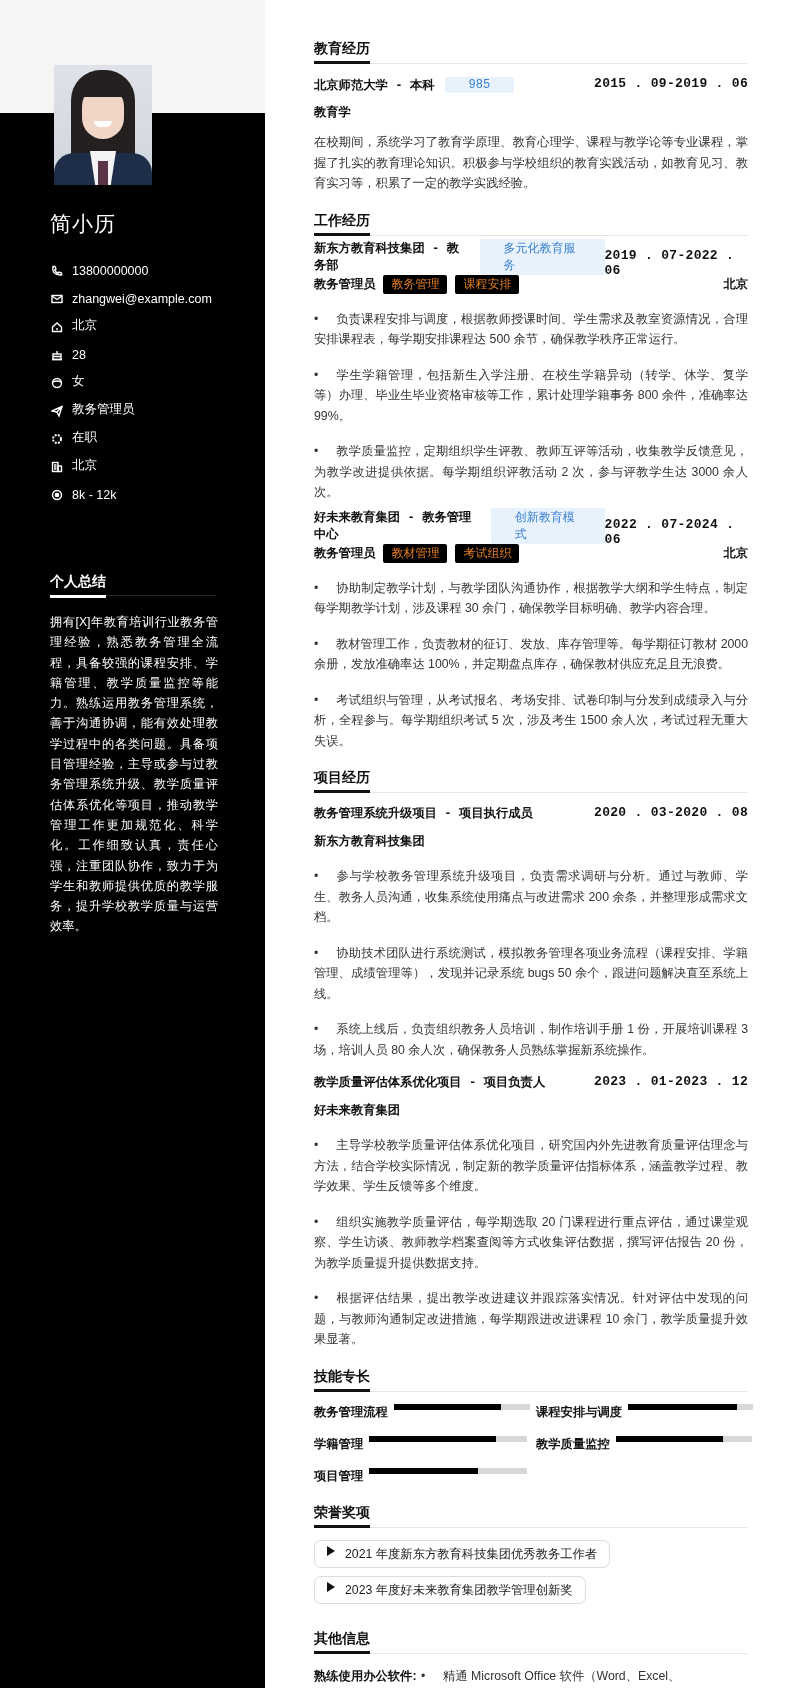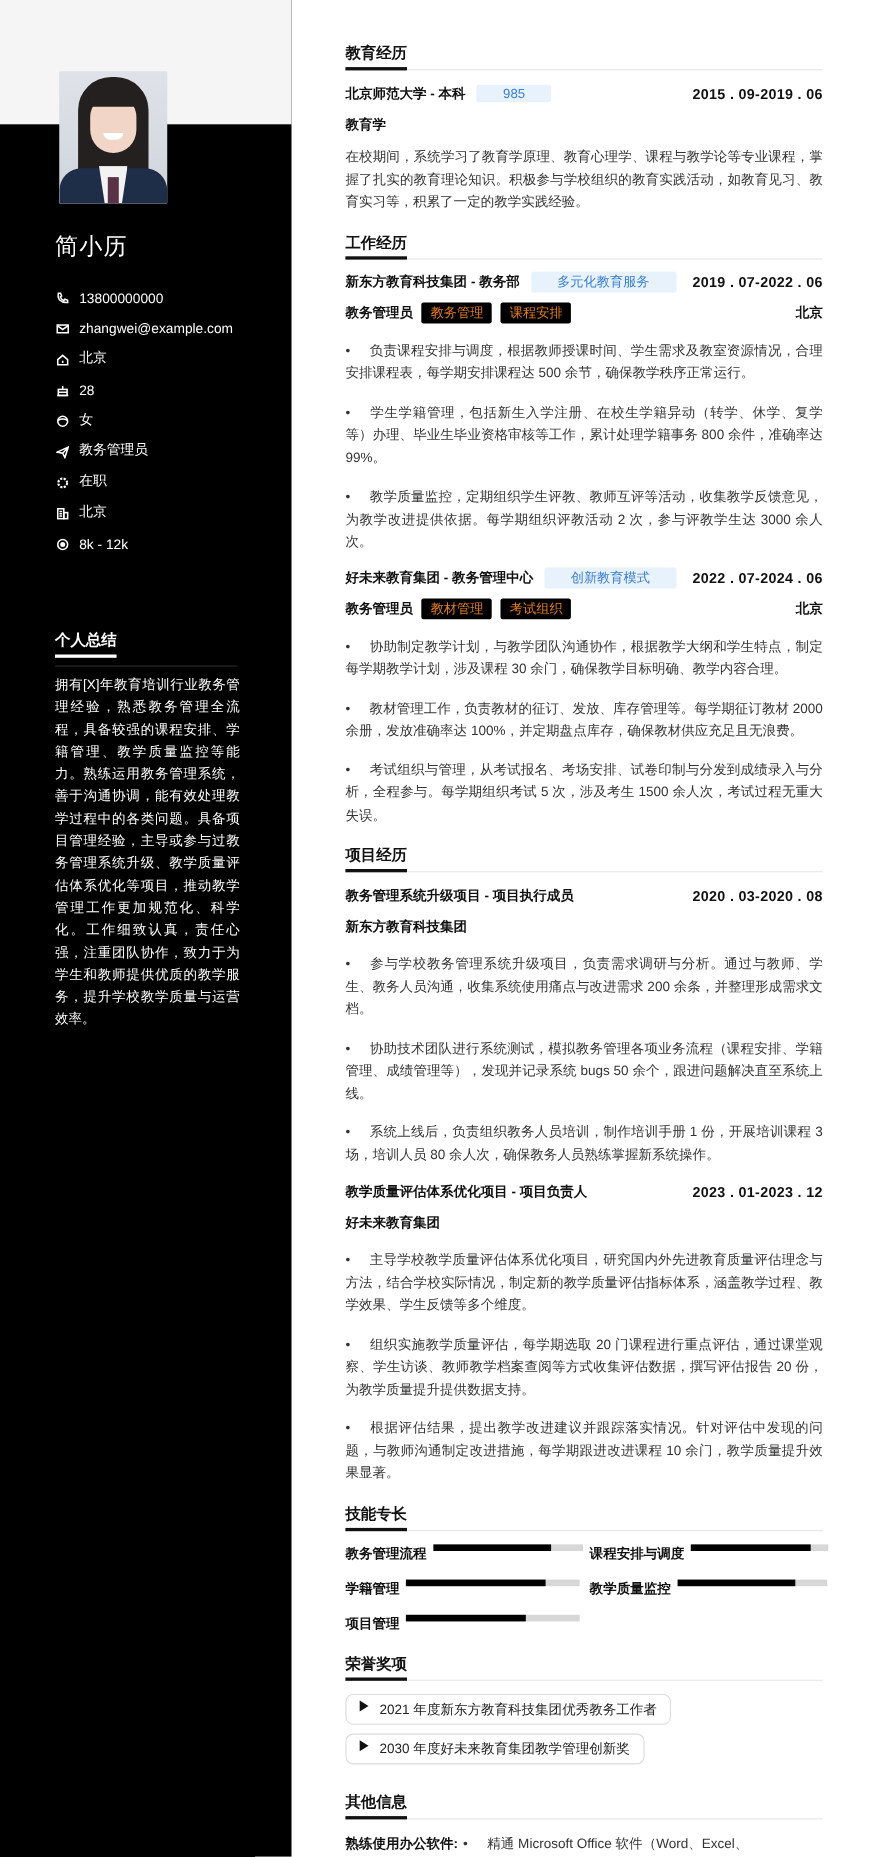--- a/index.html
+++ b/index.html
@@ -17,30 +17,30 @@
   .photo .body { position:absolute; left:0; top:88px; width:98px; height:40px; background:#1f2e48; border-radius: 20px 20px 0 0; }
   .photo .collar { position:absolute; left:36px; top:86px; width:26px; height:34px; background:#f3f3f3; clip-path: polygon(0 0,100% 0,80% 100%,20% 100%); }
   .photo .tie { position:absolute; left:44px; top:96px; width:10px; height:24px; background:#5a3346; }
 
   .name { position: absolute; left: 50px; top: 210px; font-size: 21px; color: #fff; font-weight: 500; letter-spacing: 1px; }
   .contact-list { position: absolute; left: 50px; top: 250px; }
   .contact-item { display: flex; align-items: flex-end; height: 28px; color: #fff; font-size: 12.5px; }
   .contact-item .ic { width: 14px; height: 14px; margin-right: 8px; display: inline-flex; align-items: center; justify-content: center; }
   .contact-item svg { width: 12px; height: 12px; stroke: #fff; fill: none; stroke-width: 1.4; }
 
-  .side-section-title { position: absolute; left: 50px; top: 573px; width: 166px; color: #fff; font-size: 14px; font-weight: bold; padding-bottom: 16px; border-bottom: 1px solid #2a2a2a; }
+  .side-section-title { position: absolute; left: 50px; top: 573px; width: 166px; color: #fff; font-size: 14px; font-weight: bold; padding-bottom: 6px; border-bottom: 1px solid #2a2a2a; }
   .side-section-title .u { display: inline-block; border-bottom: 3px solid #fff; padding-bottom: 4px; margin-bottom: -10px; }
   .summary { position: absolute; left: 50px; top: 612px; width: 168px; color: #fff; font-size: 12.3px; line-height: 20.3px; text-align: justify; }
 
   .main { position: absolute; left: 314px; top: 40px; width: 434px; }
   .section { margin-bottom: 18px; }
   .sec-title { position: relative; font-size: 14px; font-weight: bold; color: #111; padding-bottom: 4px; border-bottom: 1px solid #e6e6e6; margin-bottom: 12px; font-family: Liberation Mono, monospace; }
   .sec-title .u { display: inline-block; padding-bottom: 3px; border-bottom: 3px solid #111; margin-bottom: -5px; }
 
-  .row { display: flex; justify-content: space-between; align-items: center; font-size: 12.3px; font-weight: bold; color: #111; margin-bottom: 10px; height: 18px; }
+  .row { display: flex; justify-content: space-between; font-size: 12.3px; font-weight: bold; color: #111; margin-bottom: 10px; height: 18px; font-family: Liberation Mono, monospace; }
   .row .left { display: flex; align-items: center; }
   .tag-blue { background: #e8f2fc; color: #3a7fd0; font-weight: normal; font-size: 12px; padding: 1px 24px; margin-left: 10px; border-radius: 2px; }
   .tag-orange { background: #000000; color: #e57e22; font-weight: normal; font-size: 12px; padding: 1px 8px; margin-left: 8px; border-radius: 2px; }
   .date { font-size: 13px; font-weight: bold; letter-spacing: 0.3px; }
   .para { font-size: 12.3px; line-height: 20.5px; color: #333; text-align: justify; margin-bottom: 12px; }
   .bullets { list-style: none; margin-bottom: 14px; }
   .bullets li { font-size: 12.3px; line-height: 20.5px; color: #333; text-align: justify; margin-bottom: 4px; margin-top: 15px; }
   .bullets li .dot { display: inline-block; width: 22px; }
 
   .skills { display: grid; grid-template-columns: 222px 222px; column-gap: 0px; row-gap: 14px; margin-bottom: 6px; }
@@ -302,21 +302,21 @@
 
   <div class="section">
     <div class="sec-title"><span class="u">荣誉奖项</span></div>
     <div class="awards">
       <div class="award">
           <span class="tri"></span>
           <span>2021 年度新东方教育科技集团优秀教务工作者</span>
         </div>
       <div class="award">
           <span class="tri"></span>
-          <span>2030 年度好未来教育集团教学管理创新奖</span>
+          <span>2023 年度好未来教育集团教学管理创新奖</span>
         </div>
     </div>
   </div>
 
   <div class="section">
     <div class="sec-title"><span class="u">其他信息</span></div>
     <div class="other">
       <div class="label">熟练使用办公软件:</div>
       <ul>
         <li><span class="dot">•</span><span>精通 Microsoft Office 软件（Word、Excel、PowerPoint 等），能够熟练运用 Excel 进行数据统计与分析（如成绩统计、教学资源数据分析等），制作专业的教学报告与演示文稿（如教学计划汇报、教学质量评估汇报等）。</span></li>

